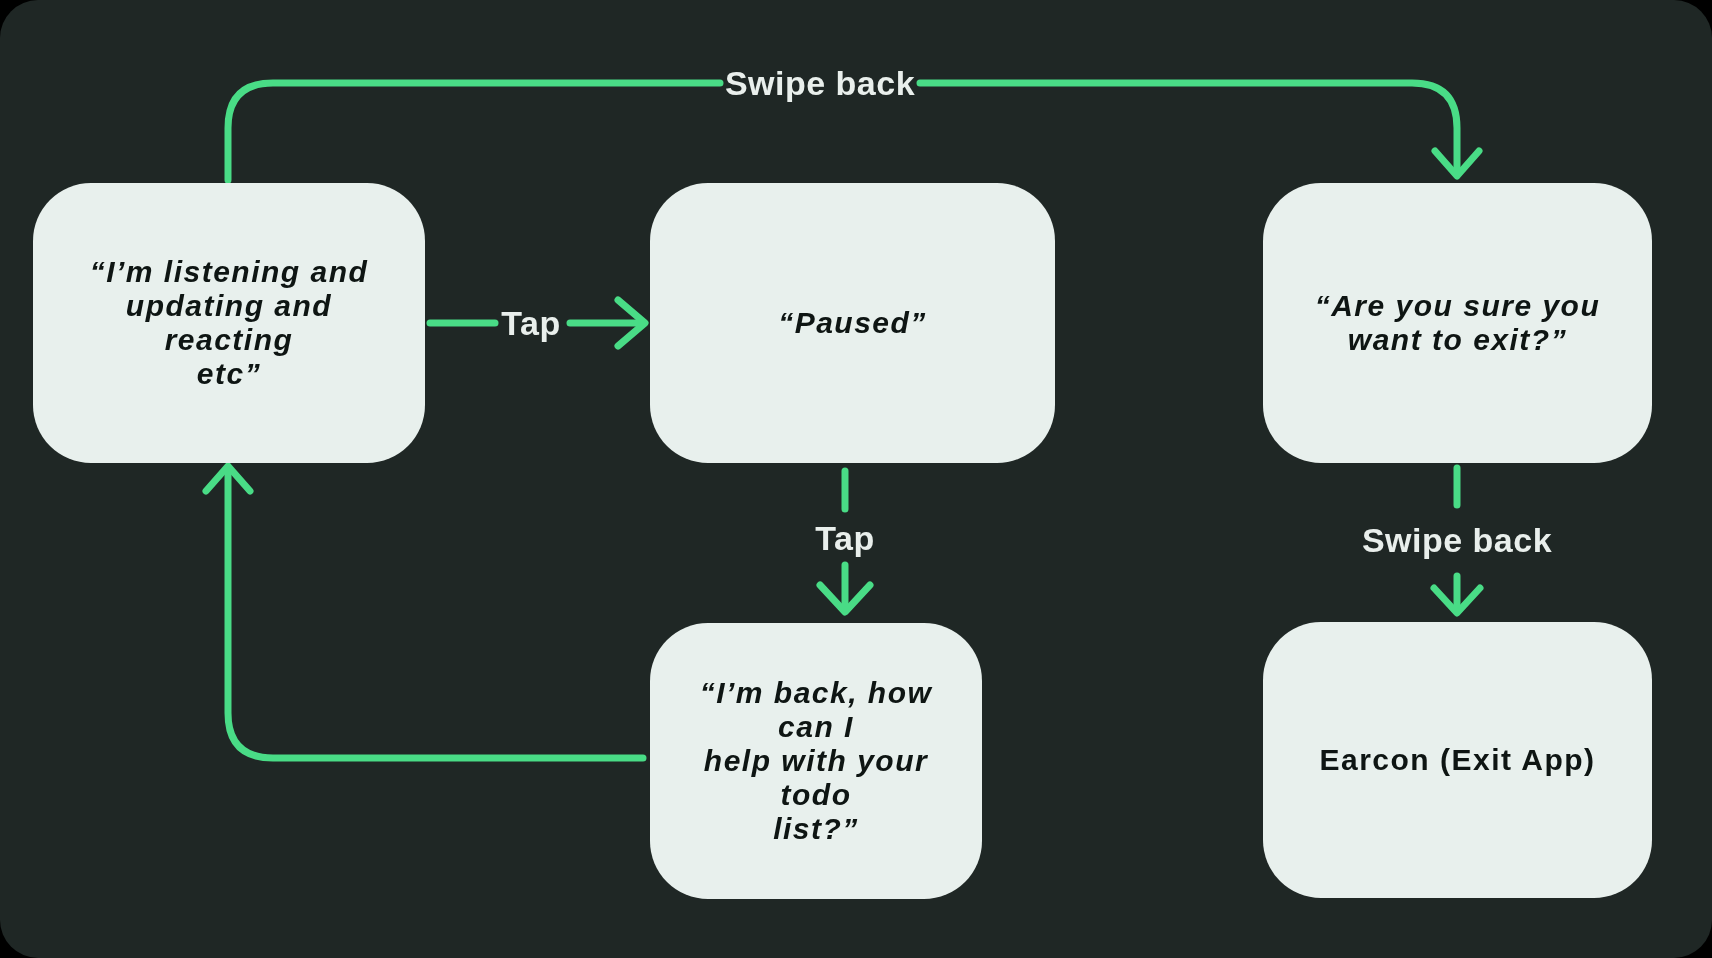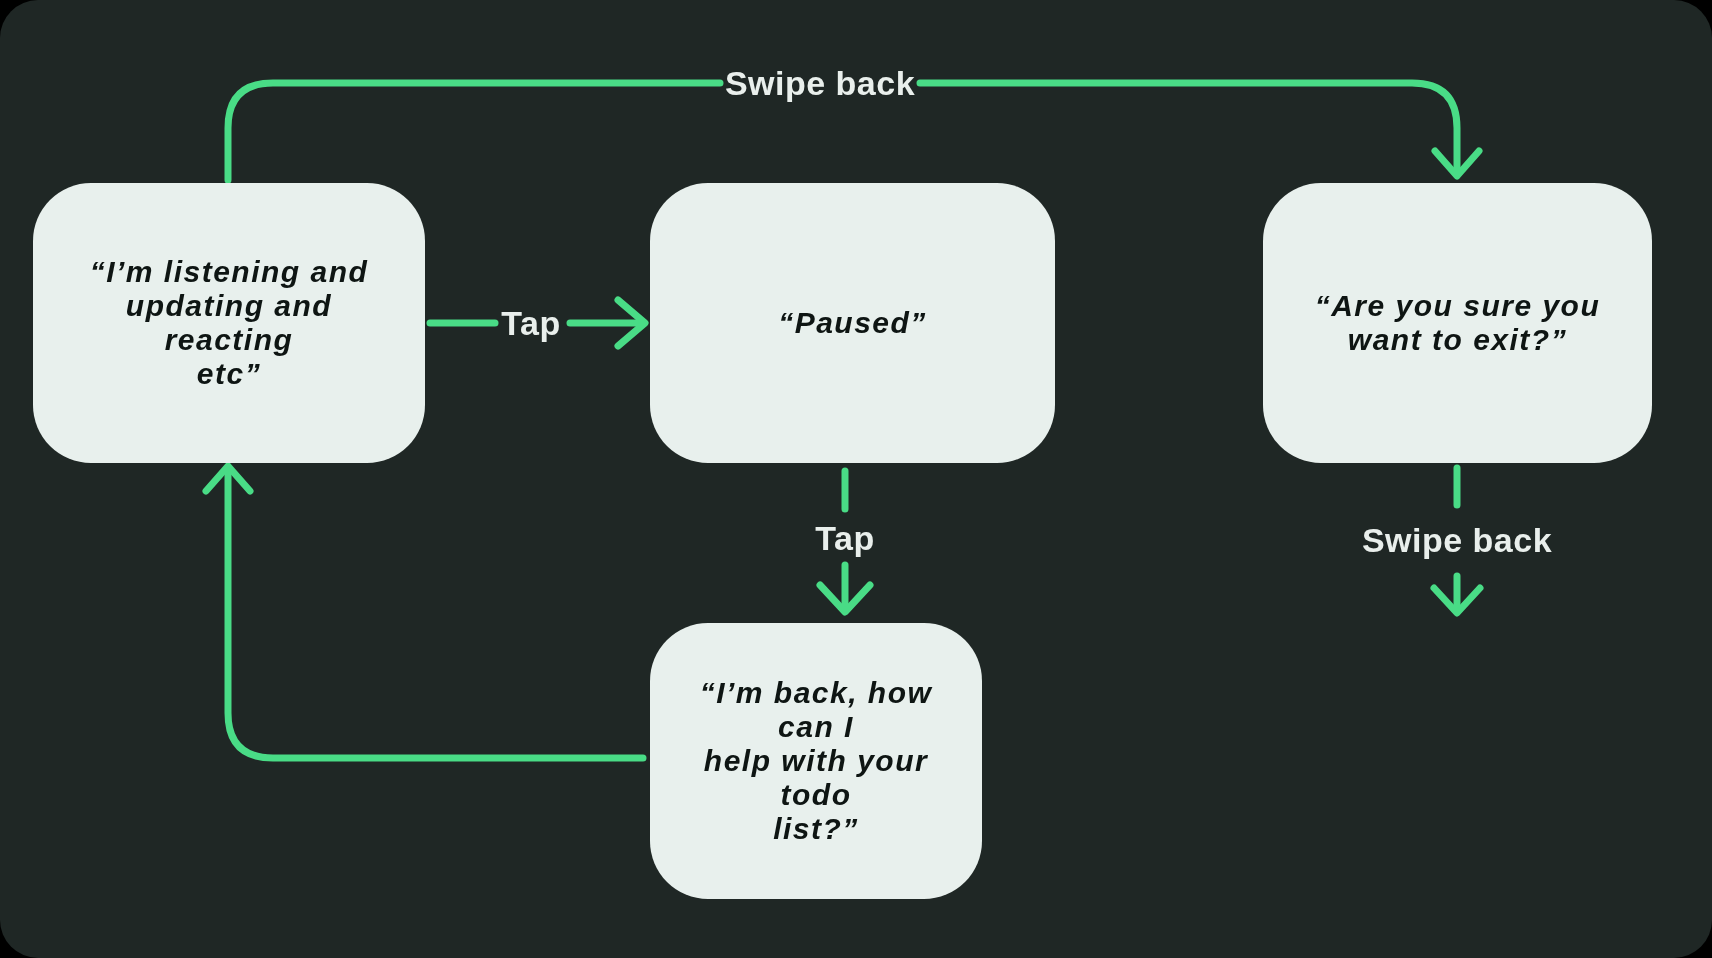--- a/index.html
+++ b/index.html
@@ -90,20 +90,23 @@
     <div class="node-text italic">“Are you sure you
 want to exit?”</div>
   </div>
 
   <div class="node" id="node-backtodo">
     <div class="node-text italic">“I’m back, how can I
 help with your todo
 list?”</div>
   </div>
 
+  <div class="node" id="node-earcon">
+    <div class="node-text">Earcon (Exit App)</div>
+  </div>
 
   <div class="edge-label" id="label-swipe-top">Swipe back</div>
 
   <div class="edge-label" id="label-tap-right">Tap</div>
 
   <div class="edge-label" id="label-tap-down">Tap</div>
 
   <div class="edge-label" id="label-swipe-down">Swipe back</div>
 
 </div>

